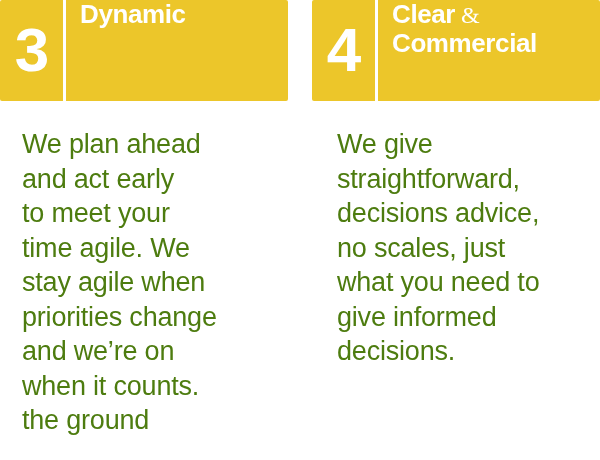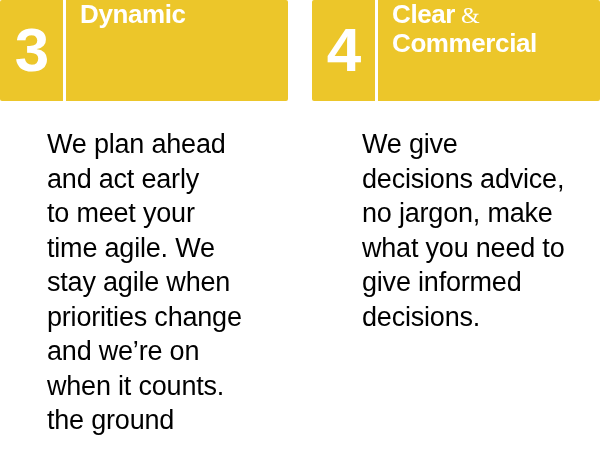--- a/index.html
+++ b/index.html
@@ -91,27 +91,26 @@
     font-weight: 400;
     font-size: 24px;
     letter-spacing: 0;
   }
 
   
   .body-copy {
     margin-top: 26px;
     padding-left: 22px;
     padding-right: 8px;
-    color: #000000;
+    color: #4d7c0f;
     font-family: "Liberation Sans", sans-serif;
     font-weight: 400;
     font-size: 27px;
     line-height: 34.5px;
     letter-spacing: -0.2px;
-    margin-left: 25px;
   }
   .body-copy .copy-line {
     display: block;
     white-space: nowrap;
   }
 
   .column-right .body-copy {
     padding-left: 25px;
   }
 </style>
@@ -154,22 +153,23 @@
       </div>
       <div class="divider-rule"></div>
       <div class="title-cell">
         <span class="title-line"><span>Clear</span><span class="amp"> &amp;</span></span>
         <span class="title-line">Commercial</span>
       </div>
     </div>
 
     <div class="body-copy">
       <span class="copy-line">We give</span>
+      <span class="copy-line">straightforward,</span>
       <span class="copy-line">decisions advice,</span>
-      <span class="copy-line">no jargon, make</span>
+      <span class="copy-line">no scales, just</span>
       <span class="copy-line">what you need to</span>
       <span class="copy-line">give informed</span>
       <span class="copy-line">decisions.</span>
     </div>
 
   </div>
 
 </div>
 
 </body></html>

